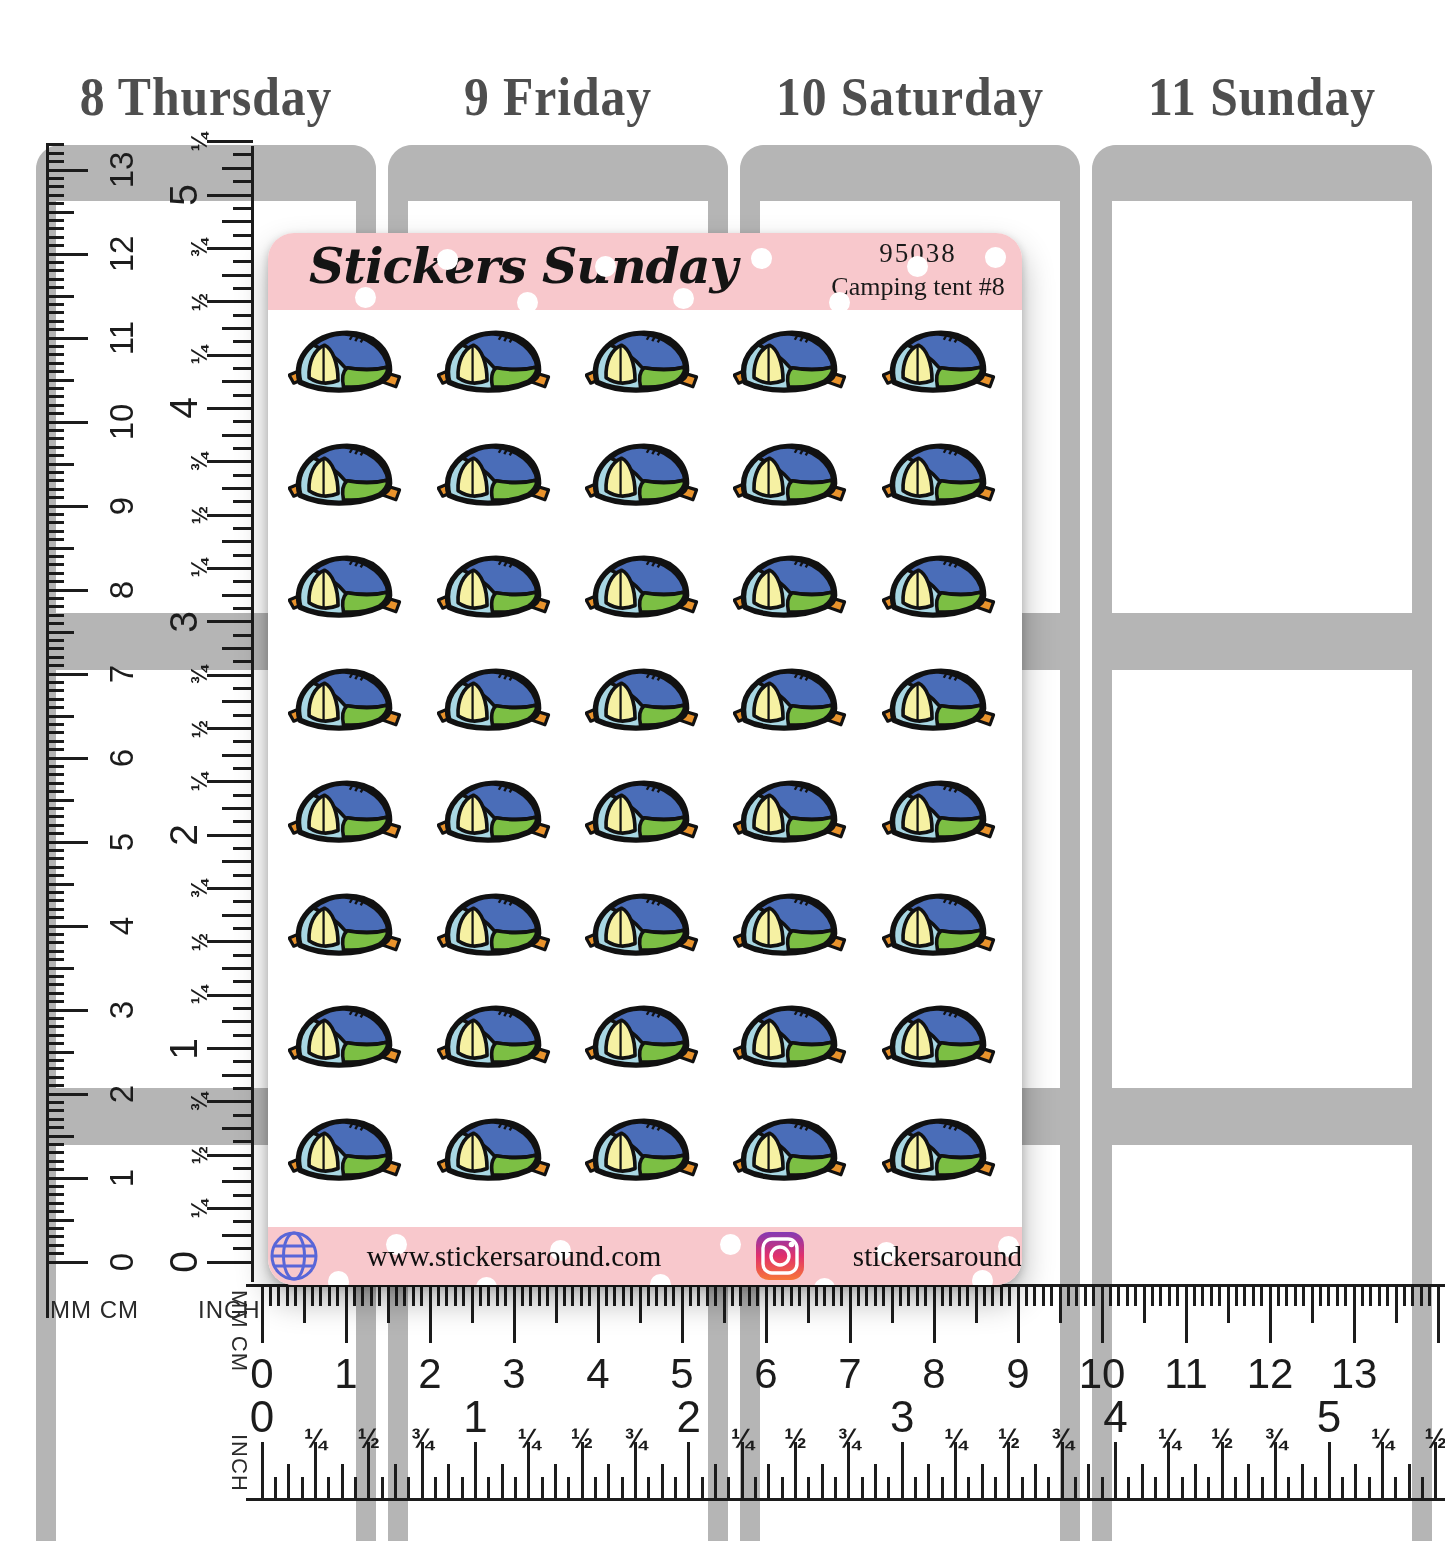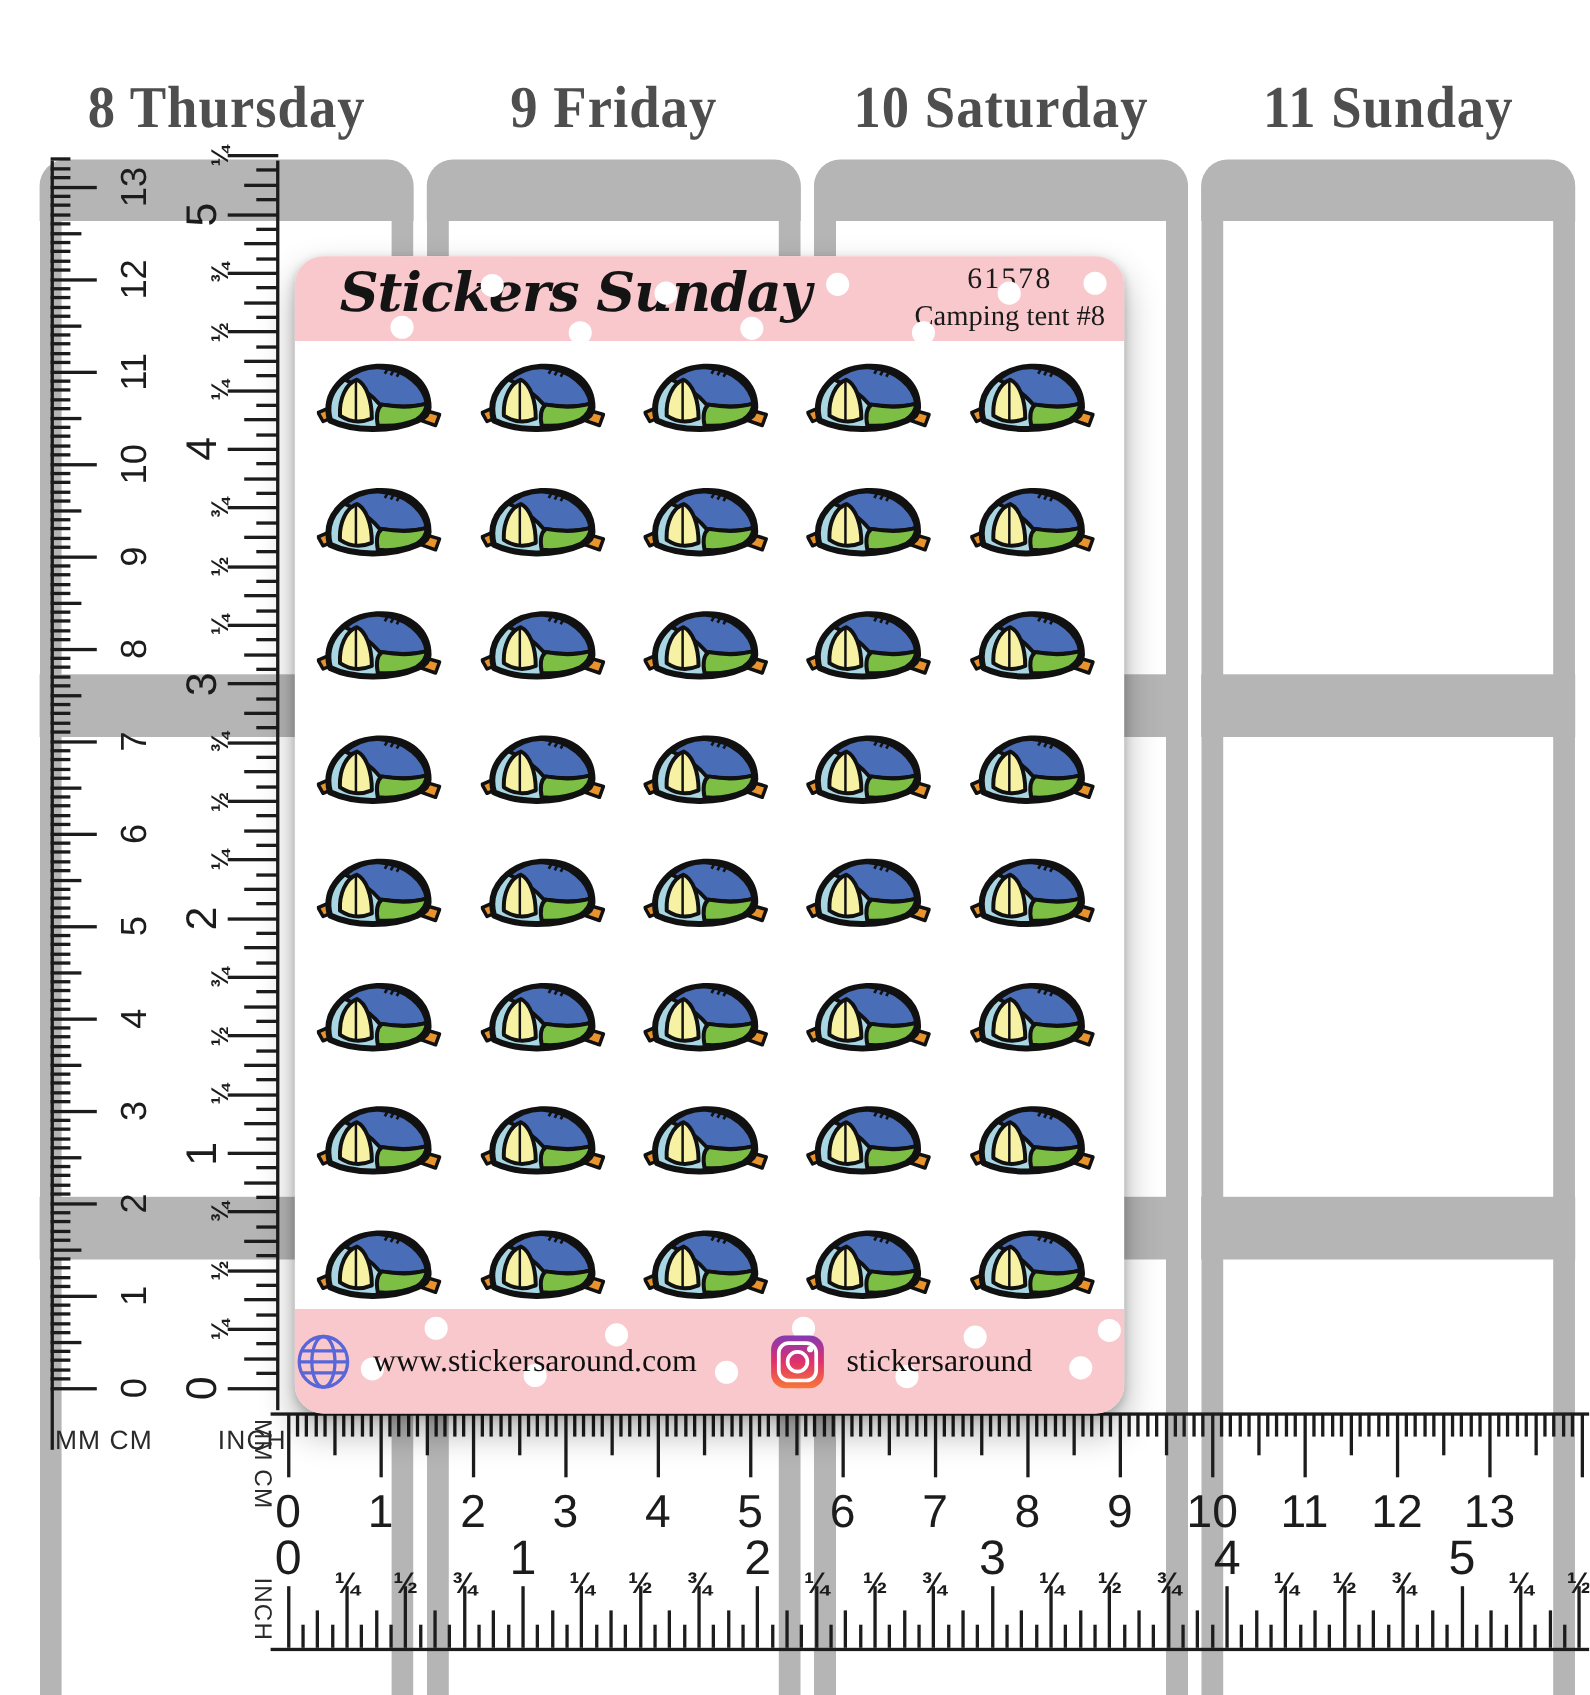--- a/index.html
+++ b/index.html
@@ -36,22 +36,22 @@
   .hnum.frac{width:50px;font-size:27px;font-weight:bold;}
   .ruler-label{position:absolute;font-size:24px;color:#2a2a2a;letter-spacing:1px;white-space:nowrap;}
   .ruler-label.rot{transform:rotate(90deg);transform-origin:left top;font-size:22px;}
 
   
   .sheet{position:absolute;left:268px;top:233px;width:754px;height:1052px;background:#fff;
          border-radius:26px;z-index:3;
          box-shadow:0 16px 32px rgba(0,0,0,.30), 0 3px 9px rgba(0,0,0,.18);}
   .sheet-band{position:absolute;left:0;right:0;background:var(--pink);overflow:hidden;}
   .sheet-header{top:0;height:77px;border-radius:26px 26px 0 0;}
-  .sheet-footer{bottom:0;height:95px;border-radius:0 0 26px 26px;
-                display:flex;align-items:center;justify-content:flex-start;gap:19px;}
+  .sheet-footer{bottom:0;height:58px;border-radius:0 0 26px 26px;
+                display:flex;align-items:center;justify-content:space-between;gap:9px;}
   .dot{position:absolute;width:21px;height:21px;border-radius:50%;background:#fff;}
   .brand{position:absolute;left:255px;top:4px;transform:translateX(-50%);
          font-family:"DejaVu Serif",serif;font-style:italic;font-weight:bold;
          font-size:49px;color:#141414;white-space:nowrap;letter-spacing:-1px;}
   .codeblock{position:absolute;right:14px;top:5px;width:180px;text-align:center;
              font-family:"Liberation Serif",serif;color:#1a1a1a;}
   .sku{font-size:27px;letter-spacing:2px;}
   .pname{font-size:26px;margin-top:3px;white-space:nowrap;}
   .tent-grid{position:absolute;top:77px;bottom:75px;left:6px;right:6px;display:grid;
              grid-template-columns:repeat(5,1fr);grid-template-rows:repeat(8,1fr);
@@ -625,21 +625,21 @@
       <div class="htick" style="left: 1407.53px; top: 1464px; height: 34px;"></div>
       <div class="htick" style="left: 1420.86px; top: 1477px; height: 21px;"></div>
       <div class="htick" style="left: 1434.2px; top: 1442px; height: 56px;"></div>
       <div class="hnum frac" style="left: 1410.7px; top: 1424px;">½</div>
     </div>
 
   <div class="sheet">
     <div class="sheet-band sheet-header" id="sheet-header">
       <div class="brand">Stickers Sunday</div>
       <div class="codeblock">
-        <div class="sku">61578</div>
+        <div class="sku">95038</div>
         <div class="pname">Camping tent #8</div>
       </div>
     <div class="dot" style="left: 169px; top: 16px;"></div>
         <div class="dot" style="left: 327px; top: 23px;"></div>
         <div class="dot" style="left: 483px; top: 15px;"></div>
         <div class="dot" style="left: 639px; top: 23px;"></div>
         <div class="dot" style="left: 717px; top: 14px;"></div>
         <div class="dot" style="left: 87px; top: 54px;"></div>
         <div class="dot" style="left: 249px; top: 59px;"></div>
         <div class="dot" style="left: 405px; top: 55px;"></div>

